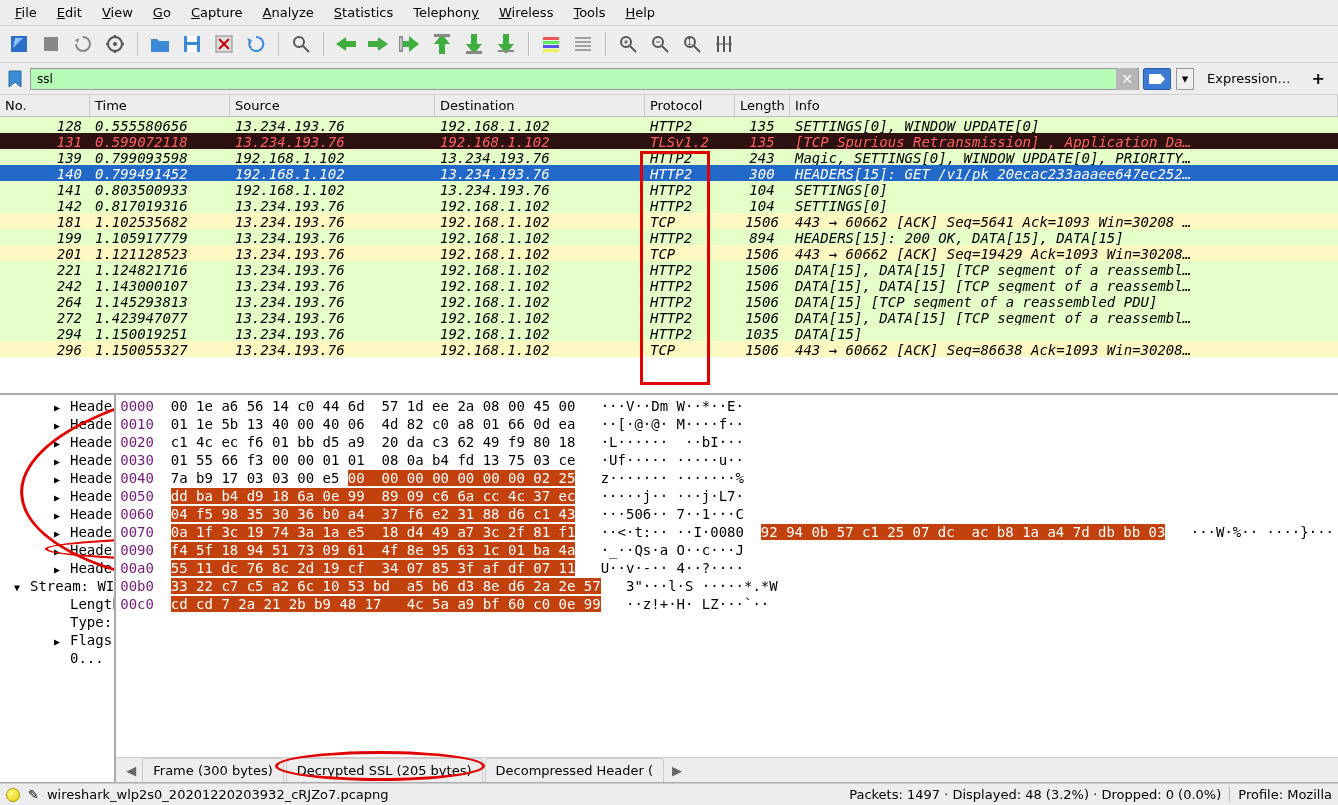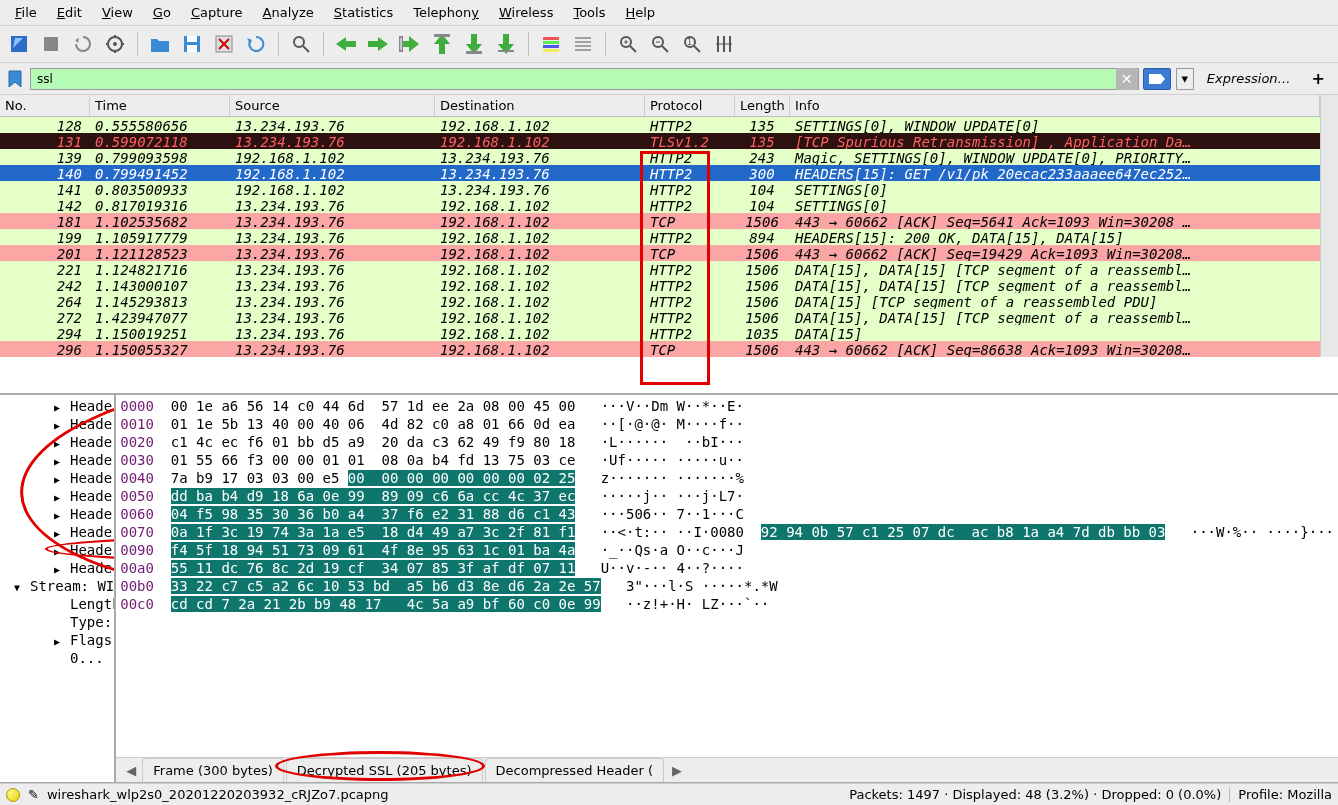--- a/index.html
+++ b/index.html
@@ -104,21 +104,20 @@
   border: 1px solid #999;
   background: #eee;
   display: flex;
   align-items: center;
   justify-content: center;
   cursor: pointer;
 }
 .expression-btn {
   padding: 3px 8px;
   cursor: pointer;
-  font-style: italic;
 }
 .plus-btn {
   padding: 3px 8px;
   cursor: pointer;
   font-size: 16px;
   font-weight: bold;
 }
 .packet-list {
   height: 300px;
   overflow: hidden;
@@ -157,21 +156,21 @@
   white-space: nowrap;
   font-style: italic;
 }
 .prow div {
   padding: 0 5px;
   overflow: hidden;
 }
 .prow .col-no { text-align: right; padding-right: 8px; }
 .prow .col-len { text-align: center; padding-right: 6px; }
 .bg-green { background: #e4ffc7; }
-.bg-purple { background: #fca5a5; }
+.bg-purple { background: #fef9c3; }
 .row-dark { background: #2d1010; color: #ff6060; }
 .row-selected { background: #2268c8; color: #fff; }
 .mid-panes {
   flex: 1;
   display: flex;
   overflow: hidden;
   border-bottom: 1px solid #aaa;
 }
 .tree-pane {
   width: 610px;
@@ -206,21 +205,21 @@
 .hex-body {
   flex: 1;
   font-family: "DejaVu Sans Mono", "Liberation Mono", monospace;
   font-size: 14px;
   padding: 2px 4px;
   overflow: hidden;
   white-space: pre;
   line-height: 18px;
 }
 .hex-body .offset { color: #701a75; }
-.hex-body .sel { background: #0f766e; color: #fff; }
+.hex-body .sel { background: #c2410c; color: #fff; }
 .hex-tabs {
   display: flex;
   border-top: 1px solid #ccc;
   background: #ededed;
   align-items: center;
   padding: 0 4px;
 }
 .hex-tabs .tab {
   padding: 4px 10px;
   border: 1px solid #ccc;
@@ -449,21 +448,21 @@
       <svg width="16" height="10">
         <path d="M0 0 L10 0 L10 -2 L16 5 L10 12 L10 10 L0 10 Z" transform="translate(0,0)" fill="#fff"></path>
       </svg>
     </div>
   <div class="dd">▾</div>
   <div class="expression-btn">Expression…</div>
   <div class="plus-btn">+</div>
 </div>
 
 <div class="packet-list">
-  <div style="display:flex;">
+  <div style="display:flex;flex-direction:column;">
     <div style="flex:1;">
       <div class="plist-header">
         <div class="col-no">No.</div>
         <div class="col-time">Time</div>
         <div class="col-src">Source</div>
         <div class="col-dst">Destination</div>
         <div class="col-proto">Protocol</div>
         <div class="col-len">Length</div>
         <div class="col-info">Info</div>
       </div>

